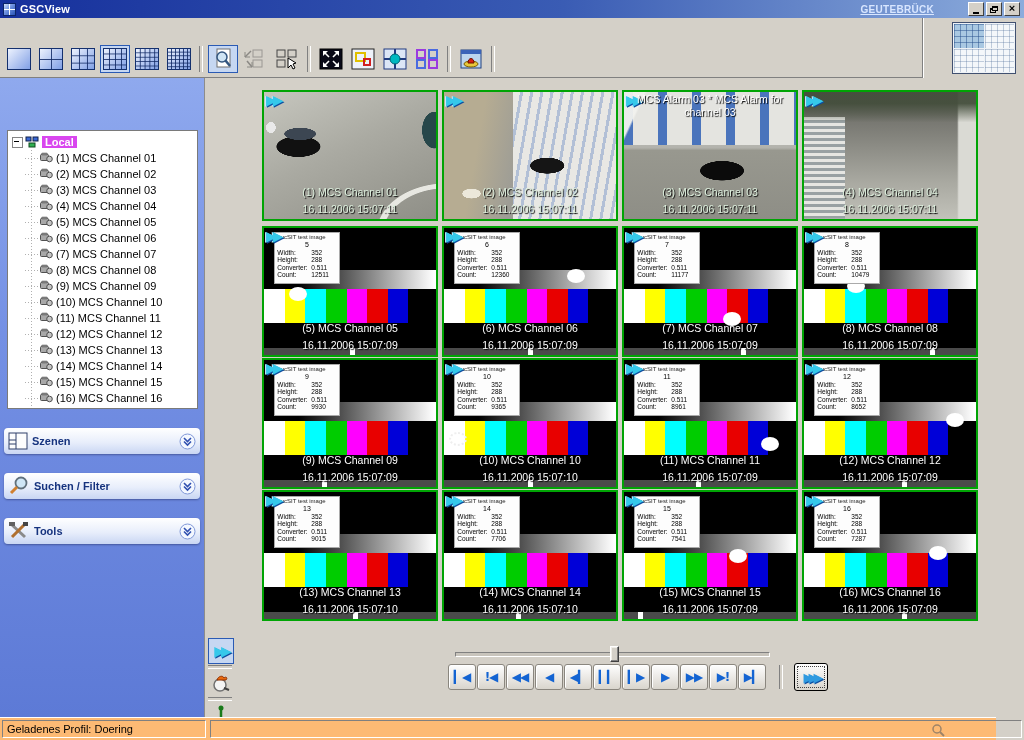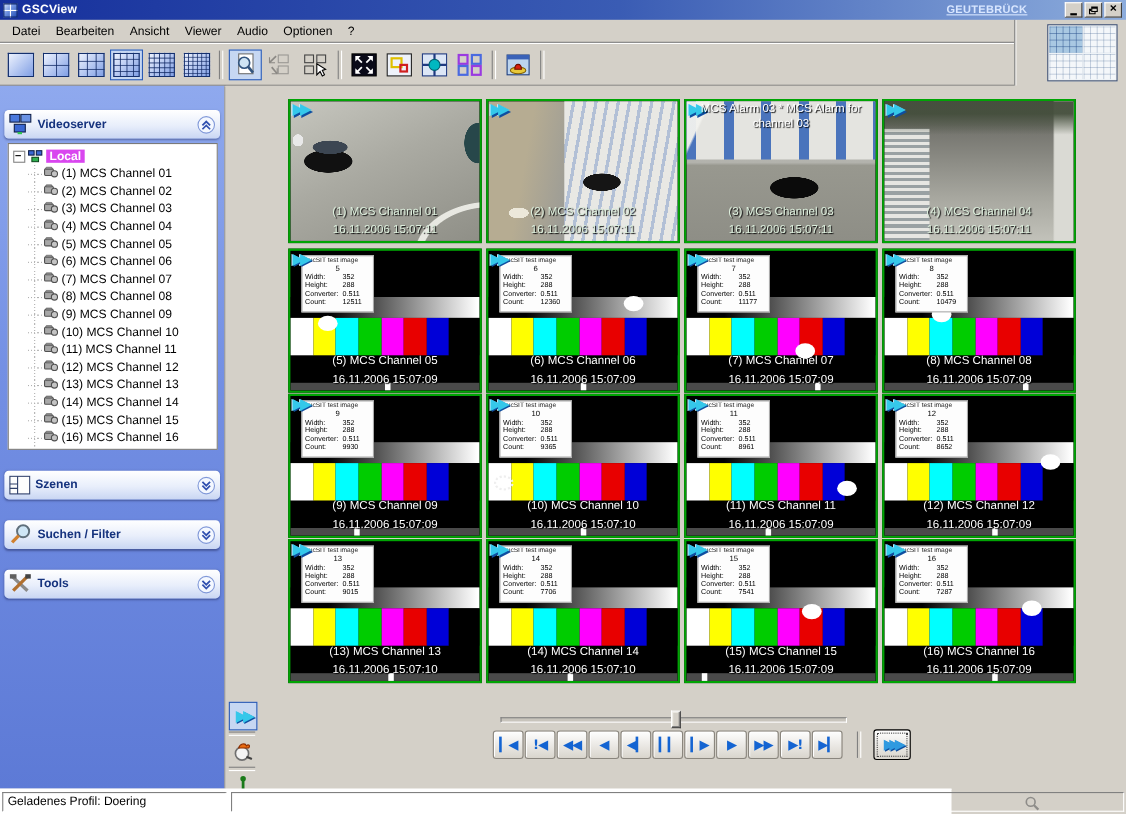--- a/index.html
+++ b/index.html
@@ -148,21 +148,21 @@
     box-shadow:inset 1px 1px 0 #fff;display:flex;align-items:center;justify-content:center;
     color:#1464d2;font-weight:bold;font-size:12px;box-sizing:border-box;}
   .tp-btn .glyph{letter-spacing:-1px;}
   .tp-sep{width:2px;height:24px;margin:0 11px 0 12px;border-left:1px solid #808080;border-right:1px solid #fff;}
   .tp-live{width:34px;height:28px;border-radius:3px;background:linear-gradient(180deg,#fefefe,#d9d5cd);
     border:1px solid #000;outline:1px dotted #444;outline-offset:-4px;
     display:flex;align-items:center;justify-content:center;box-sizing:border-box;}
   .tp-live .glyph{font-size:13px;font-weight:bold;letter-spacing:-5px;color:#2f9ae0;text-shadow:1px 1px 0 #0e4ea0;}
 
   
-  .statusbar{position:absolute;left:0;top:717px;width:865px;height:23px;background:#ffffff;border-top:1px solid #fff;text-decoration:underline;}
+  .statusbar{position:absolute;left:0;top:717px;width:996px;height:23px;background:#fdba74;border-top:1px solid #fff;text-decoration:underline;}
   .sb-cell{position:absolute;top:2px;height:18px;border:1px solid;border-color:#808080 #fff #fff #808080;box-sizing:border-box;display:flex;align-items:center;padding:0 4px;}
   .sb-left{left:2px;width:204px;}
   .sb-right{left:210px;width:812px;}
 </style>
 </head>
 <body>
 
 <div id="app">
 
   <div class="titlebar">
@@ -179,29 +179,20 @@
             <span class="b2"></span>
             <span class="b1"></span>
           </span>
         </span>
       <span class="winbtn">
           <span class="close-glyph">×</span>
         </span>
     </span>
   </div>
 
-  <div class="menubar" id="menubar">
-      <span class="menu-item">Datei</span>
-      <span class="menu-item">Bearbeiten</span>
-      <span class="menu-item">Ansicht</span>
-      <span class="menu-item">Viewer</span>
-      <span class="menu-item">Audio</span>
-      <span class="menu-item">Optionen</span>
-      <span class="menu-item">?</span>
-    </div>
 
   <div class="toolbar">
     <span id="layout-buttons" style="display:flex;align-items:center;">
         <span class="tb-btn">
           <div class="grid-glyph" style="background-image: linear-gradient(to right, rgba(16, 40, 100, 0.85) 1px, transparent 1px), linear-gradient(rgba(16, 40, 100, 0.85) 1px, transparent 1px), linear-gradient(135deg, rgb(242, 246, 255) 0%, rgb(124, 156, 228) 100%); background-size: 100% 100%, 100% 100%, 100% 100%;"></div>
         </span>
         <span class="tb-btn">
           <div class="grid-glyph" style="background-image: linear-gradient(to right, rgba(16, 40, 100, 0.85) 1px, transparent 1px), linear-gradient(rgba(16, 40, 100, 0.85) 1px, transparent 1px), linear-gradient(135deg, rgb(242, 246, 255) 0%, rgb(124, 156, 228) 100%); background-size: 50% 50%, 50% 50%, 100% 100%;"></div>
         </span>
         <span class="tb-btn">
@@ -303,34 +294,20 @@
     <div class="layout-preview">
       <div class="cell active"></div>
       <div class="cell"></div>
       <div class="cell"></div>
       <div class="cell"></div>
     </div>
   </div>
 
   <div class="sidebar">
 
-    <div class="side-header" style="top:22px;">
-      <svg class="hd-icon" width="22" height="20" viewBox="0 0 22 20">
-        <rect x="1" y="1" width="9" height="7" fill="#4a78dc" stroke="#10204a"></rect>
-        <rect x="11" y="1" width="9" height="7" fill="#6a92e4" stroke="#10204a"></rect>
-        <rect x="5" y="10" width="10" height="7" fill="#3a68d4" stroke="#10204a"></rect>
-        <rect x="8" y="17" width="4" height="2" fill="#30c050"></rect>
-      </svg>
-      <span class="hd-label">Videoserver</span>
-      <svg class="chev-btn" viewBox="0 0 17 17">
-        <circle cx="8.5" cy="8.5" r="7.5" fill="#f4f8ff" stroke="#8098d8"></circle>
-        <polyline points="5,9 8.5,5.5 12,9" fill="none" stroke="#3050b0" stroke-width="1.6"></polyline>
-        <polyline points="5,12.5 8.5,9 12,12.5" fill="none" stroke="#3050b0" stroke-width="1.6"></polyline>
-      </svg>
-    </div>
 
     <div class="tree-panel">
       <div class="tree-root-row">
         <span class="expander"></span>
         <svg width="15" height="12" viewBox="0 0 15 12" style="margin-left:2px;">
           <rect x="1" y="1" width="5" height="4" fill="#3a68d4" stroke="#10204a"></rect>
           <rect x="8" y="1" width="5" height="4" fill="#3a68d4" stroke="#10204a"></rect>
           <rect x="4" y="7" width="6" height="4" fill="#30b050" stroke="#104a20"></rect>
         </svg>
         <span class="tree-root-label">Local</span>

